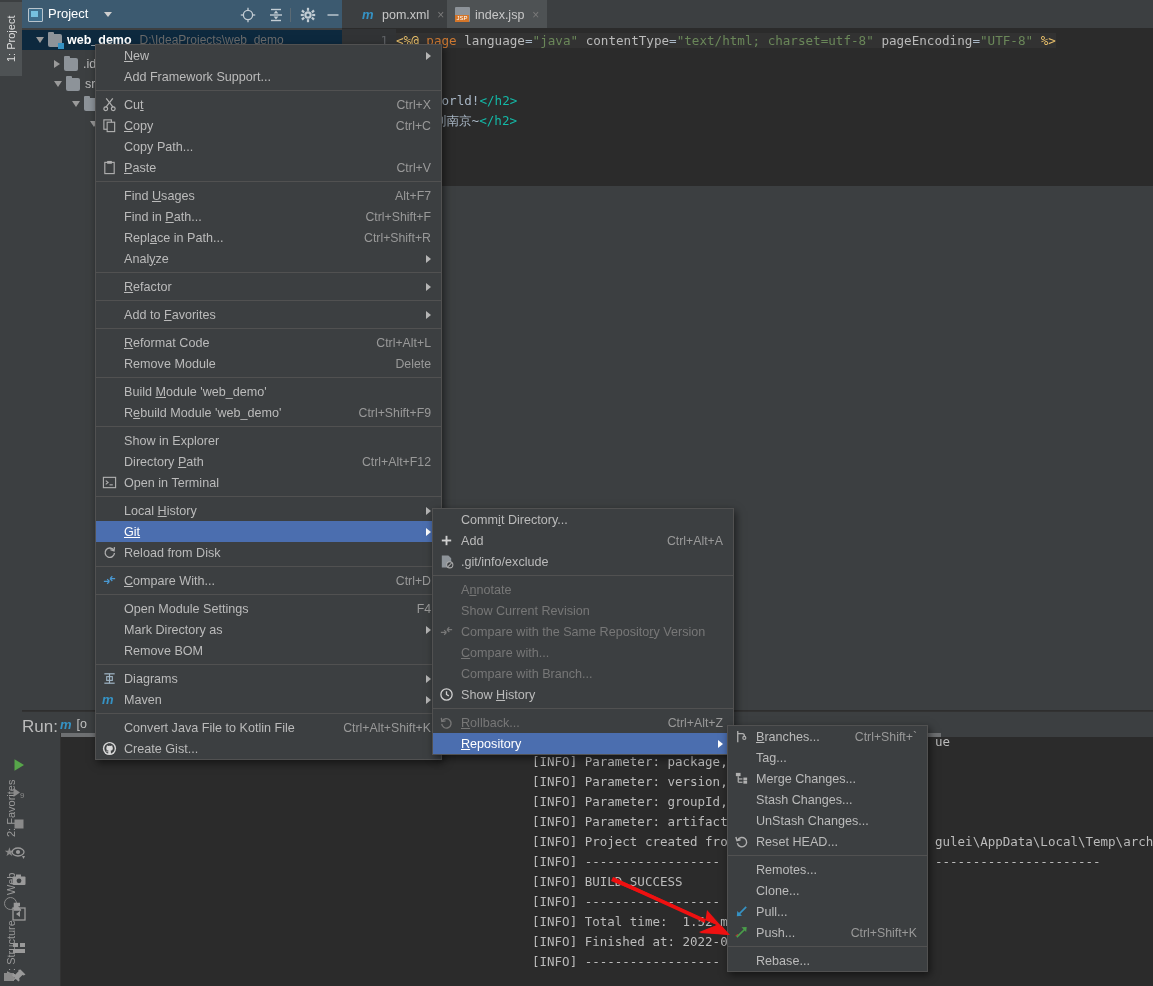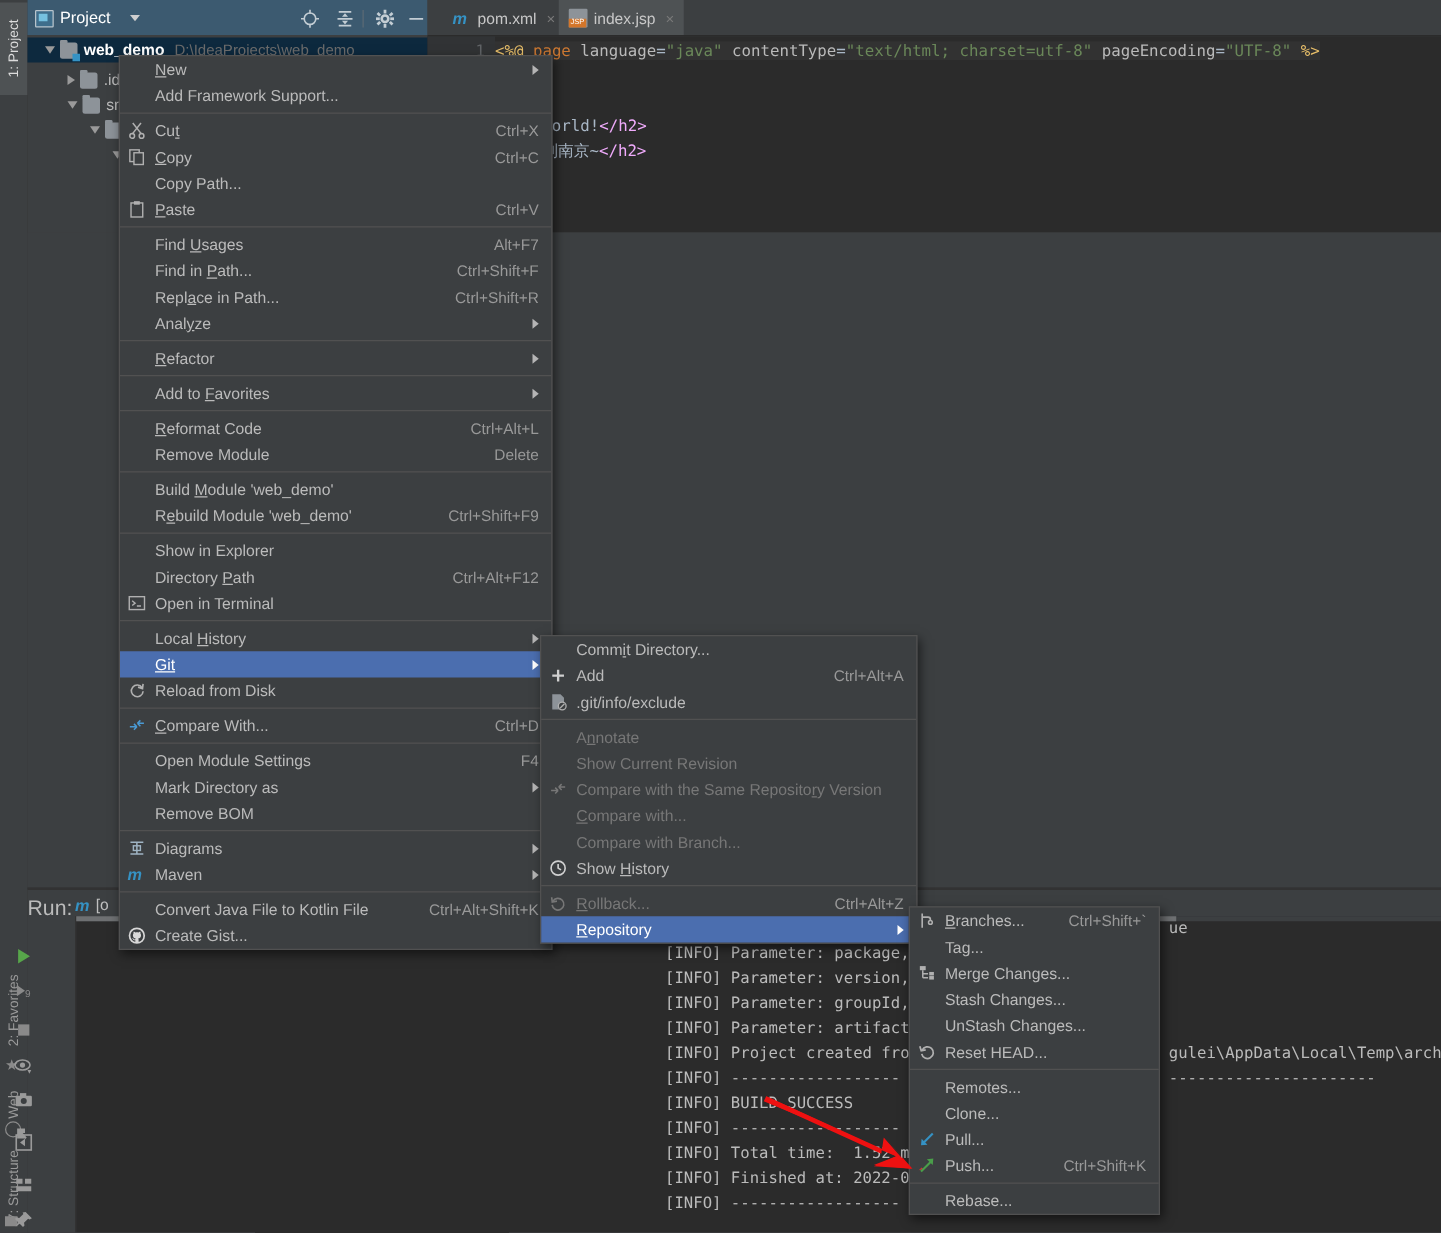--- a/index.html
+++ b/index.html
@@ -53,21 +53,21 @@
   #ln1{left:352px;top:33px;width:36px;text-align:right;color:#606366;font-family:"DejaVu Sans Mono",monospace;font-size:12.5px;}
   #fold-arrow{left:378px;top:46px;width:0;height:0;border-top:4px solid transparent;border-bottom:4px solid transparent;border-left:6px solid #8a8a8a;}
   .code{position:absolute;font-family:"DejaVu Sans Mono",monospace;font-size:12.6px;white-space:pre;color:#a9b7c6;}
   #code-l1{left:396px;top:33px;background:#323232;}
   #code-l2{left:396px;top:53px;}
   #code-l3{left:396px;top:73px;}
   #code-l4{left:396px;top:93px;}
   #code-l5{left:396px;top:113px;}
   #code-l6{left:396px;top:133px;}
   #code-l7{left:396px;top:153px;}
-  .c-tag{color:#f0abfc;} .c-attr{color:#bababa;} .c-str{color:#6a8759;}
+  .c-tag{color:#14b8a6;} .c-attr{color:#bababa;} .c-str{color:#6a8759;}
   .c-jsp{color:#e8bf6a;} .c-kw{color:#cc7832;} .c-txt{color:#a9b7c6;}
   #editor-area-fill{left:22px;top:186px;width:1131px;height:525px;background:#3c3f41;}
 
   
   #tree{left:22px;top:28px;width:320px;height:683px;background:#3c3f41;}
   .trow{position:absolute;left:0;height:20px;display:flex;align-items:center;white-space:nowrap;font-size:12.5px;color:#bbbbbb;}
   .trow.selrow{background:#0d293e;width:320px;color:#ffffff;font-weight:bold;}
   .tw{width:0;height:0;margin-right:4px;flex:0 0 auto;}
   .tw.right{border-top:4px solid transparent;border-bottom:4px solid transparent;border-left:6px solid #9a9a9a;}
   .tw.down{border-left:4px solid transparent;border-right:4px solid transparent;border-top:6px solid #9a9a9a;}

